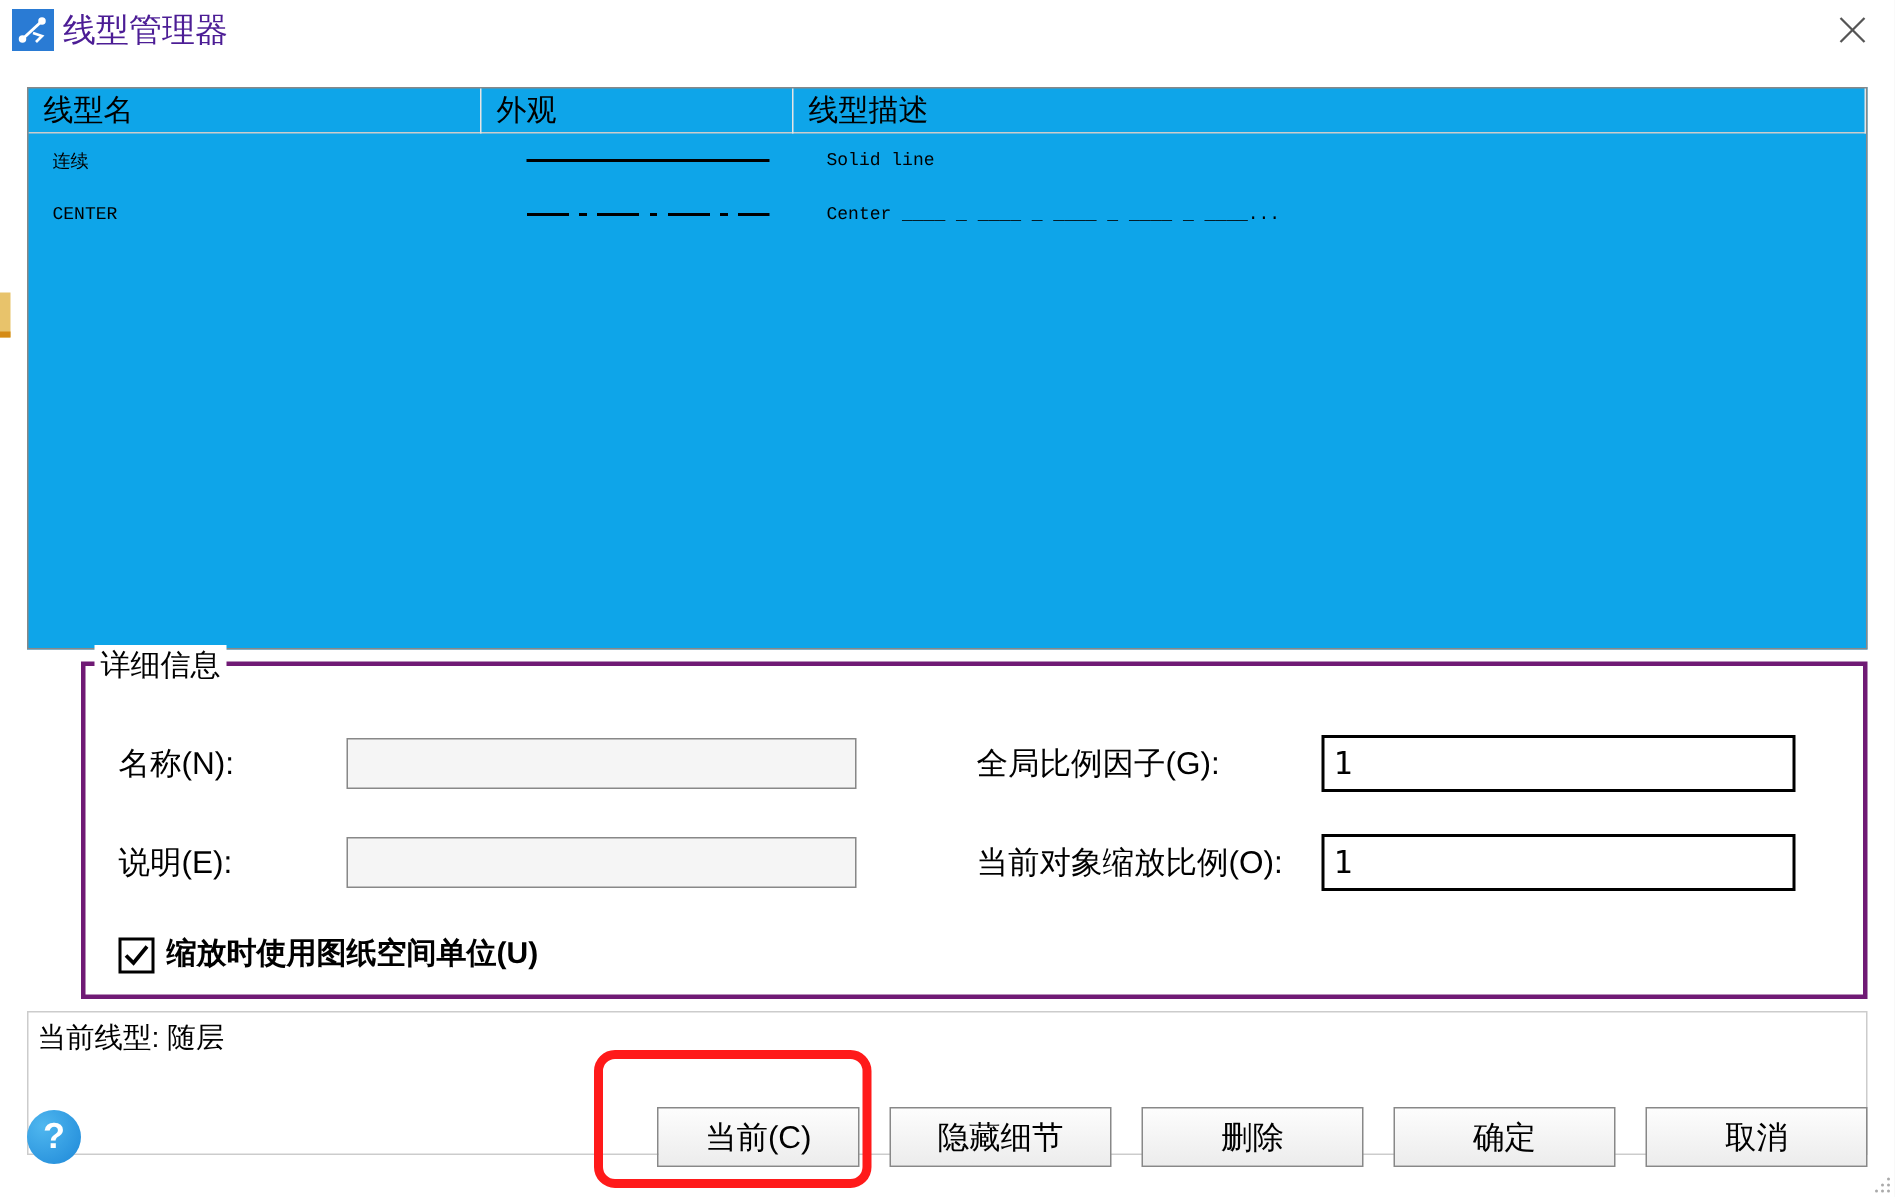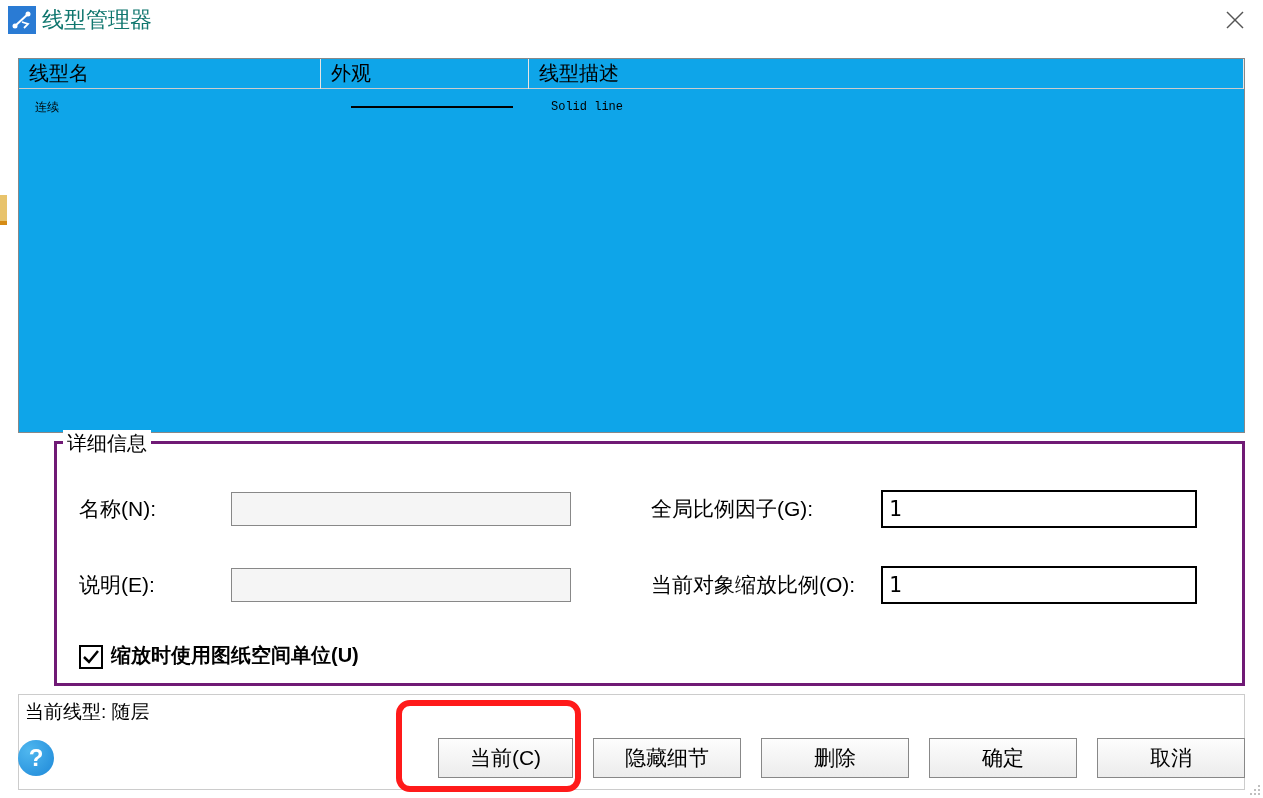--- a/index.html
+++ b/index.html
@@ -37,21 +37,21 @@
       margin-right: 6px;
       display: flex;
       align-items: center;
       justify-content: center;
     }
     .app-icon svg {
       width: 20px;
       height: 20px;
     }
     .title-text {
-      color: #0f766e;
+      color: #4c1d95;
       font-size: 22px;
     }
     .close-btn {
       margin-left: auto;
       width: 40px;
       height: 40px;
       display: flex;
       align-items: center;
       justify-content: center;
       cursor: pointer;
@@ -125,21 +125,21 @@
       position: absolute;
       top: -14px;
       left: 6px;
       background: white;
       padding: 0 4px;
       font-size: 20px;
     }
     .details-grid {
       display: grid;
       grid-template-columns: 152px 350px 70px 230px 320px;
-      row-gap: 38px;
+      row-gap: 28px;
       align-items: center;
       margin-top: 12px;
     }
     .field-label {
       font-size: 21px;
     }
     .field-input {
       width: 340px;
       height: 34px;
       border: 1px solid #888;
@@ -280,20 +280,27 @@
         <div class="th col-desc">线型描述</div>
       </div>
       <div class="table-body">
         <div class="tr">
           <div class="td td-name">连续</div>
           <div class="td td-appearance">
             <div class="line-solid"></div>
           </div>
           <div class="td td-desc">Solid line</div>
         </div>
+        <div class="tr">
+          <div class="td td-name">CENTER</div>
+          <div class="td td-appearance">
+            <div class="line-center"></div>
+          </div>
+          <div class="td td-desc">Center ____ _ ____ _ ____ _ ____ _ ____...</div>
+        </div>
       </div>
     </div>
 
     <div class="details-group">
       <div class="group-legend">详细信息</div>
       <div class="details-grid">
         <div class="field-label">名称(N):</div>
         <input class="field-input" readonly="" value="" style="">
         <div></div>
         <div class="field-label">全局比例因子(G):</div>

